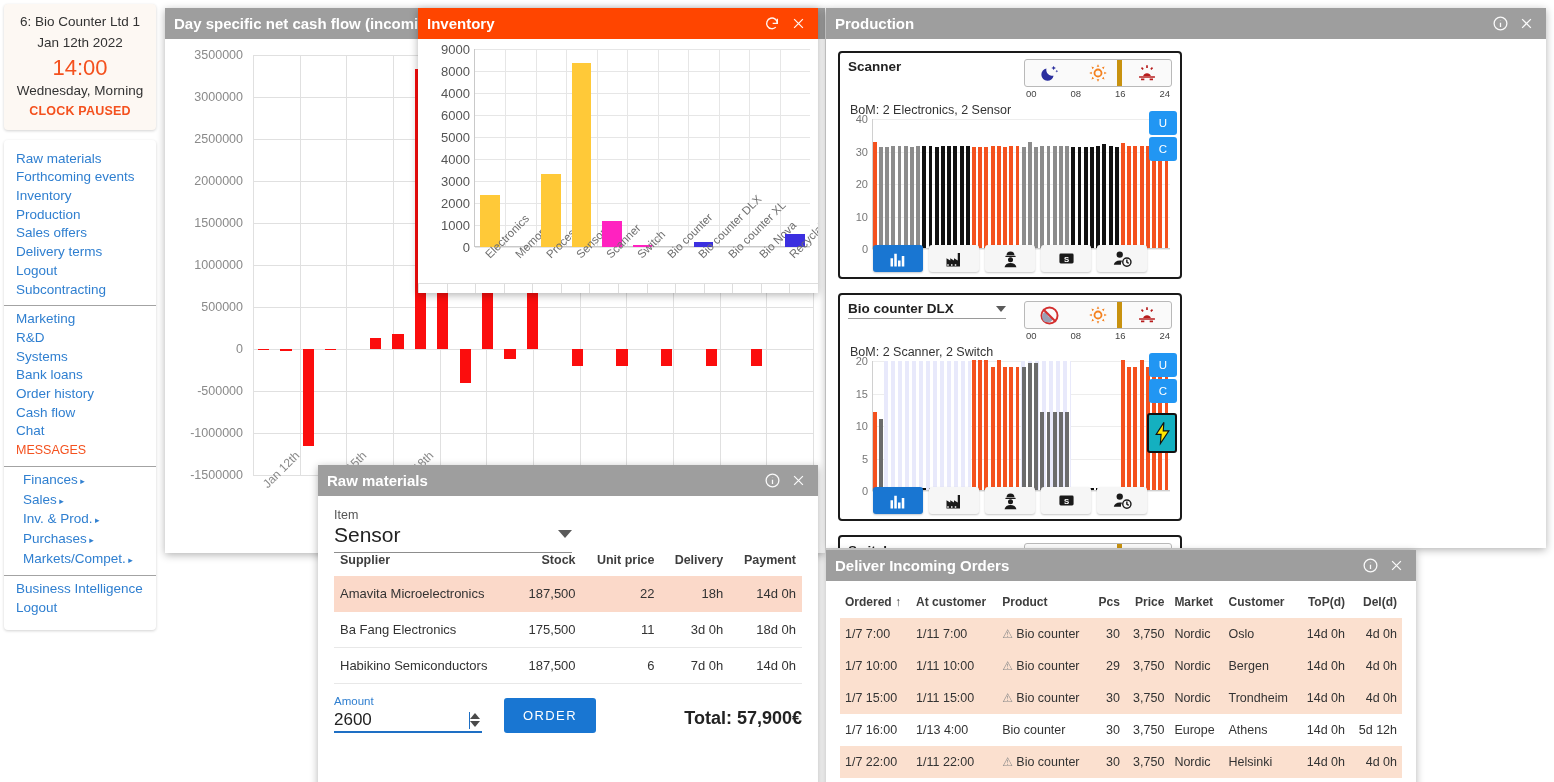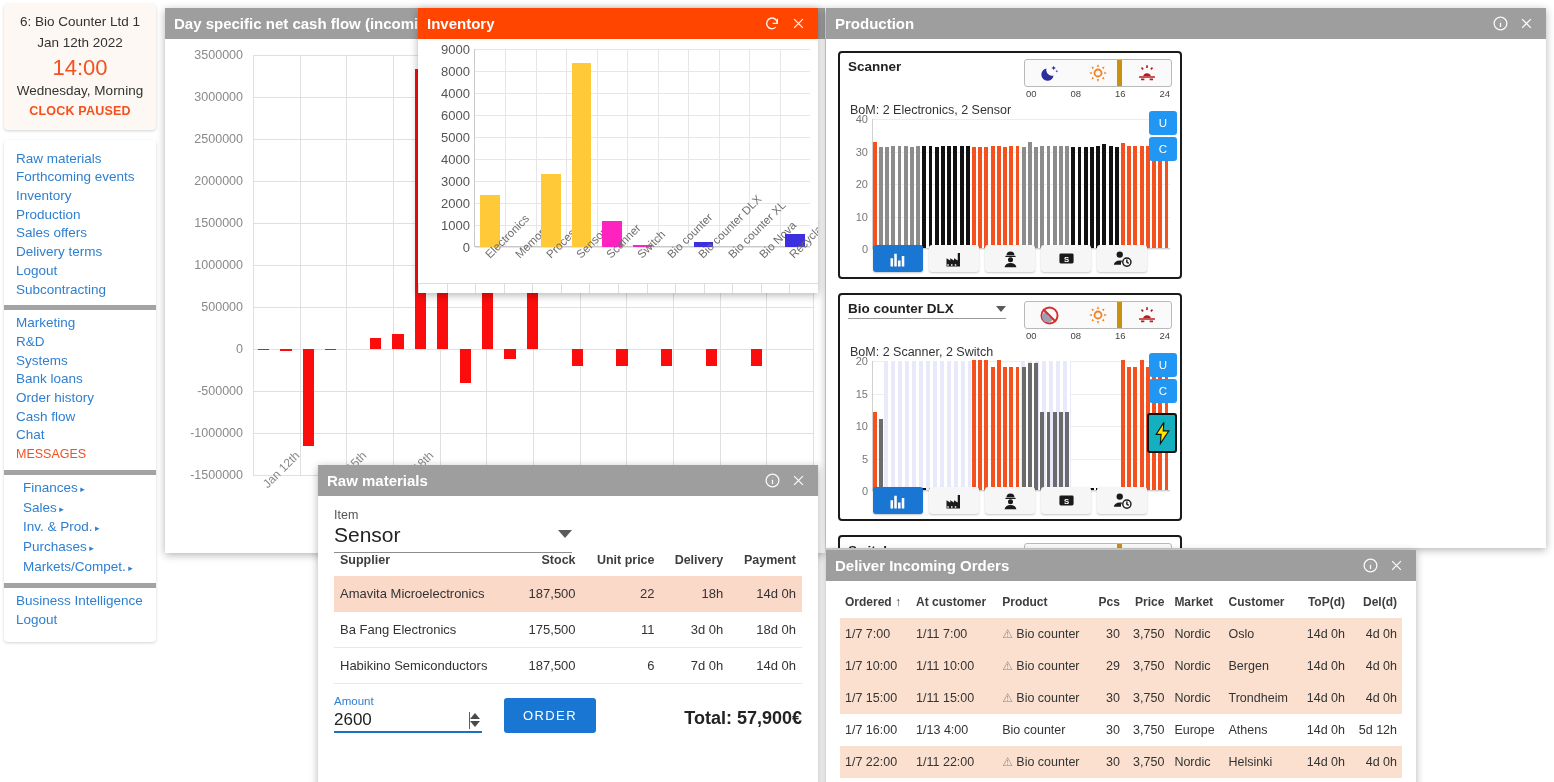--- a/index.html
+++ b/index.html
@@ -22,21 +22,21 @@
   .clock-card .date { font-size:13.5px; color:#333; }
   .clock-card .time { font-size:22px; color:#f4511e; font-weight:400; line-height:1.25; }
   .clock-card .weekday { font-size:13.5px; color:#333; }
   .clock-card .paused { font-size:12.5px; color:#f4511e; font-weight:bold; letter-spacing:.2px; }
   .money-card { background:#f6f9fc; line-height:1.7; padding-left:10px; }
   .money-card .profit { color:#333; font-size:13.5px; }
   .money-card .cash { color:#f4511e; font-size:13.5px; }
 
   .nav-card { padding:6px 0 6px 0; }
   .nav-group { padding:4px 0 6px 12px; }
-  .nav-group + .nav-group { border-top:5px solid #a3a3a3; }
+  .nav-group + .nav-group { border-top:1px solid #a3a3a3; }
   .nav-item { color:#2f7fd0; font-size:13.5px; line-height:18.7px; cursor:pointer; white-space:nowrap; }
   .nav-item.msg { color:#f4511e; font-size:12.5px; }
   .nav-item.indent { padding-left:7px; }
   .nav-item .caret { font-size:9px; color:#2f7fd0; }
 
   
   .win { position:absolute; background:#fff; box-shadow:0 2px 8px rgba(0,0,0,.3); }
   .win-bar {
     height:31px; display:flex; align-items:center; padding:0 9px;
     color:#fff; font-weight:bold; font-size:15px; user-select:none;

